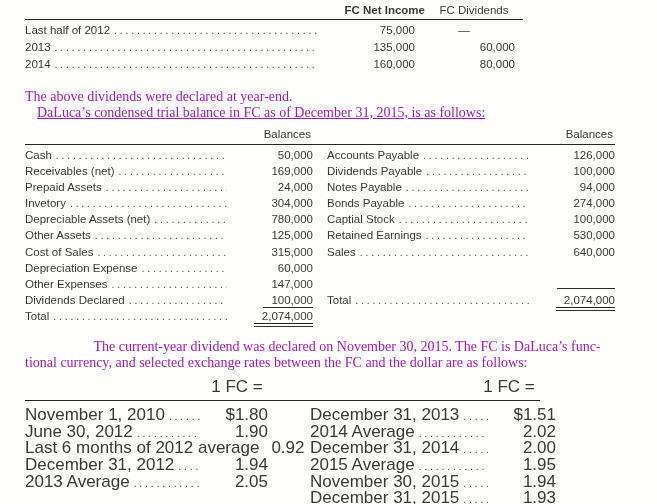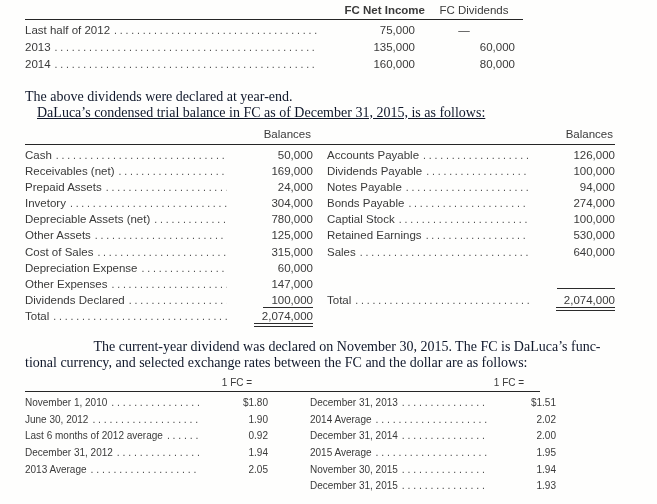--- a/index.html
+++ b/index.html
@@ -1,21 +1,21 @@
 <!DOCTYPE html>
 <html><head>
 <meta charset="utf-8">
 <style>
   html,body { margin:0; padding:0; background:#ffffff; }
   .page {
     position:relative; width:657px; height:504px; overflow:hidden;
     background:#fefefd; font-family:"Liberation Sans", sans-serif;
     color:#3a3a3a; box-sizing:border-box; padding-top:4px;
   }
-  .serif { font-family:"Liberation Serif", serif; color:#0f172a; font-size:14px; line-height:15.5px; }
+  .serif { font-family:"Liberation Serif", serif; color:#a21caf; font-size:14px; line-height:15.5px; }
 
   
   .row { display:flex; align-items:baseline; }
   .lbl { white-space:nowrap; }
   .dots { flex:1 1 0; min-width:0; overflow:hidden; white-space:nowrap;
           letter-spacing:2.8px; margin:0 8px 0 4px; color:#4a4a4a; font-size:10.5px; }
   .dots::after { content:"...................................................................................................."; }
   .amt { text-align:right; white-space:nowrap; }
   .rule { border-top:1.5px solid #262626; }
 
@@ -44,21 +44,21 @@
   .tb-body { display:flex; padding-top:4px; }
   .tb-col { width:288px; }
   .tb-gap { width:14px; }
   .tb .row { height:16.1px; }
   .tb .amt { width:78px; }
   .u1 { border-bottom:1.4px solid #2b2b2b; padding-left:8px; padding-bottom:1px; }
   .preline { display:inline-block; width:58px; border-bottom:1.4px solid #2b2b2b; height:10px; }
   .total-amt { border-bottom:4px double #2b2b2b; padding-left:8px; padding-bottom:1px; }
 
   
-  .ex { margin:7px 0 0 25px; width:515px; font-size:10px; }
+  .ex { margin:7px 0 0 25px; width:515px; font-size:17px; }
   .ex-head { display:flex; padding-bottom:3px; }
   .ex-half-l { width:243px; display:flex; justify-content:flex-end; }
   .ex-head-gap { width:26px; }
   .ex-half-r { width:246px; display:flex; justify-content:flex-end; }
   .ex-h { width:62px; text-align:center; }
   .ex-body { padding-top:4px; display:flex;gap:21px; }
   .ex-col-l { width:243px; }
   .ex-gap { width:26px; }
   .ex-col-r { width:246px; }
   .ex .row { height:16.7px; }

